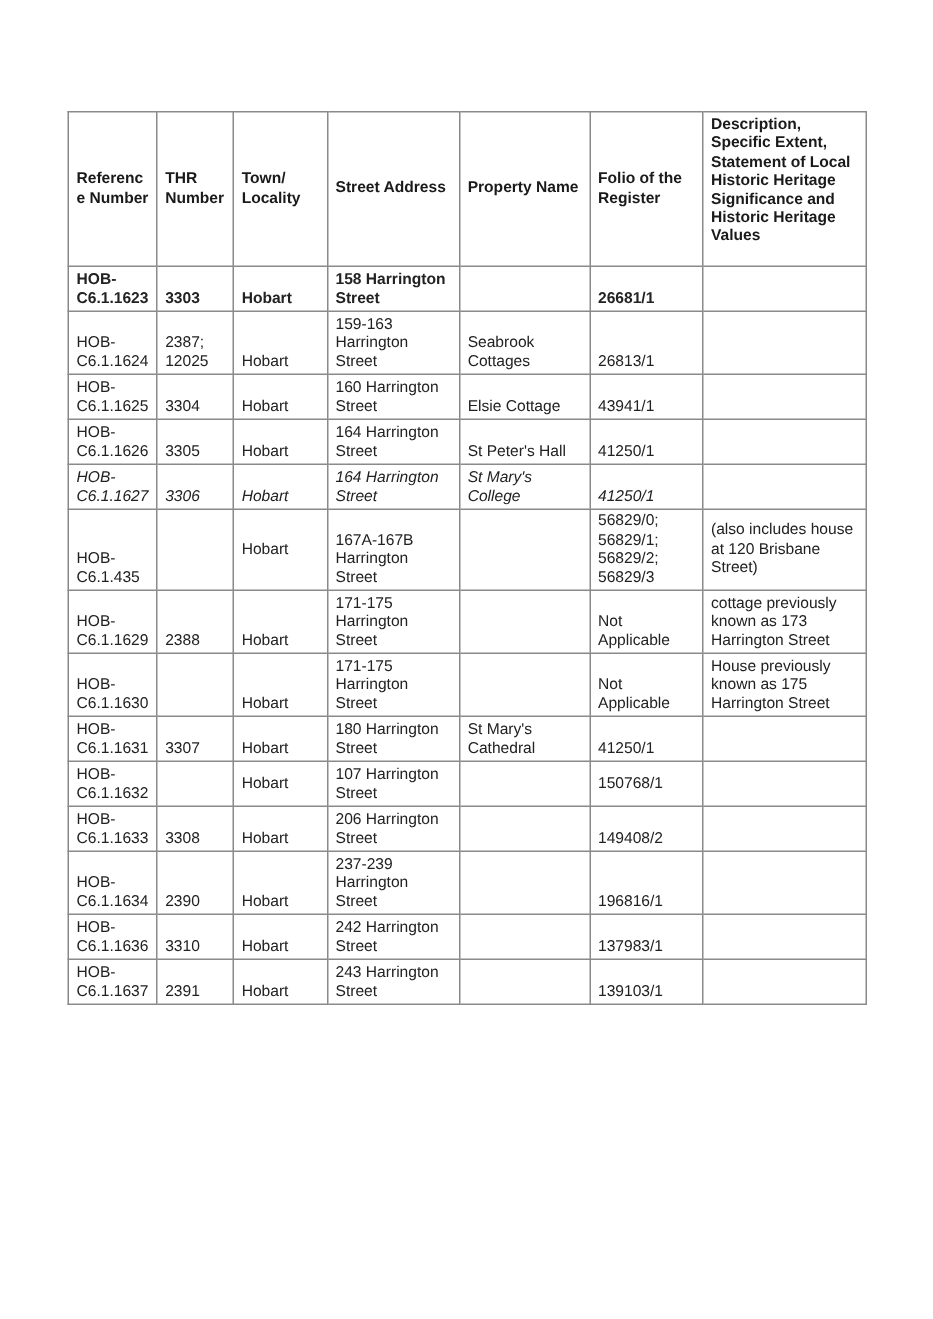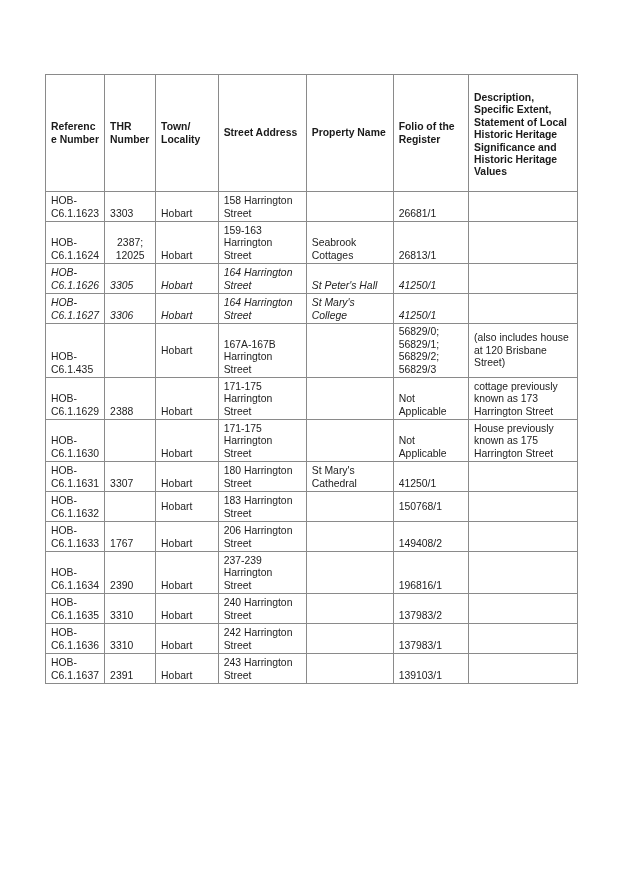--- a/index.html
+++ b/index.html
@@ -3,23 +3,23 @@
 <meta charset="utf-8">
 <style>
   html, body { margin: 0; padding: 0; background: #ffffff; }
   body { width: 622px; height: 879px; position: relative; overflow: hidden;
          font-family: "Liberation Sans", sans-serif; color: #222; }
   table { position: absolute; left: 45px; top: 74px; border-collapse: collapse;
           table-layout: fixed; width: 533px; font-size: 10.4px; line-height: 12.4px; }
   td, th { border: 1px solid #8a8a8a; padding: 2px 5px 1px 5px; vertical-align: bottom;
            overflow: hidden; word-wrap: break-word; }
   th { font-weight: bold; text-align: left; vertical-align: middle; height: 98px; color: #1a1a1a; }
-  th.desc { vertical-align: top; padding-top: 17px; }
+  th.desc { vertical-align: top; padding-top: 3px; }
   td.num { }
-  td.num.left { text-align: center; }
+  td.num.left { text-align: left; }
   td.mid { vertical-align: middle; }
   .c1 { width: 51px; } .c2 { width: 44px; } .c3 { width: 54px; } .c4 { width: 76px; }
   .c5 { width: 75px; } .c6 { width: 65px; } .c7 { width: 94px; }
 </style>
 </head>
 <body>
 
 <table>
   <colgroup>
     <col class="c1">
@@ -35,39 +35,48 @@
       <th>Reference Number</th>
       <th>THR Number</th>
       <th>Town/ Locality</th>
       <th>Street Address</th>
       <th>Property Name</th>
       <th>Folio of the Register</th>
       <th class="desc">Description, Specific Extent, Statement of Local Historic Heritage Significance and Historic Heritage Values</th>
     </tr>
   </thead>
   <tbody id="rows">
-      <tr style="height: 30px;">
+      <tr style="height: 30px; font-weight: bold;">
         <td>HOB-C6.1.1623</td>
         <td class="num">3303</td>
         <td>Hobart</td>
         <td>158 Harrington Street</td>
         <td></td>
         <td>26681/1</td>
         <td></td>
       </tr>
       <tr style="height: 42px;">
         <td>HOB-C6.1.1624</td>
         <td class="num left">2387; 12025</td>
         <td>Hobart</td>
         <td>159-163 Harrington Street</td>
         <td>Seabrook Cottages</td>
         <td>26813/1</td>
         <td></td>
       </tr>
-      <tr style="height: 30px; font-style: italic;">
+      <tr style="height: 30px;">
+        <td>HOB-C6.1.1625</td>
+        <td class="num">3304</td>
+        <td>Hobart</td>
+        <td>160 Harrington Street</td>
+        <td>Elsie Cottage</td>
+        <td>43941/1</td>
+        <td></td>
+      </tr>
+      <tr style="height: 30px;">
         <td>HOB-C6.1.1626</td>
         <td class="num">3305</td>
         <td>Hobart</td>
         <td>164 Harrington Street</td>
         <td>St Peter's Hall</td>
         <td>41250/1</td>
         <td></td>
       </tr>
       <tr style="height: 30px; font-style: italic;">
         <td>HOB-C6.1.1627</td>
@@ -111,50 +120,41 @@
         <td>Hobart</td>
         <td>180 Harrington Street</td>
         <td>St Mary's Cathedral</td>
         <td>41250/1</td>
         <td></td>
       </tr>
       <tr style="height: 30px;">
         <td>HOB-C6.1.1632</td>
         <td class="num"></td>
         <td class="mid">Hobart</td>
-        <td>183 Harrington Street</td>
+        <td>107 Harrington Street</td>
         <td></td>
         <td class="mid">150768/1</td>
         <td></td>
       </tr>
       <tr style="height: 30px;">
         <td>HOB-C6.1.1633</td>
-        <td class="num">1767</td>
+        <td class="num">3308</td>
         <td>Hobart</td>
         <td>206 Harrington Street</td>
         <td></td>
         <td>149408/2</td>
         <td></td>
       </tr>
       <tr style="height: 42px;">
         <td>HOB-C6.1.1634</td>
         <td class="num">2390</td>
         <td>Hobart</td>
         <td>237-239 Harrington Street</td>
         <td></td>
         <td>196816/1</td>
-        <td></td>
-      </tr>
-      <tr style="height: 30px;">
-        <td>HOB-C6.1.1635</td>
-        <td class="num">3310</td>
-        <td>Hobart</td>
-        <td>240 Harrington Street</td>
-        <td></td>
-        <td>137983/2</td>
         <td></td>
       </tr>
       <tr style="height: 30px;">
         <td>HOB-C6.1.1636</td>
         <td class="num">3310</td>
         <td>Hobart</td>
         <td>242 Harrington Street</td>
         <td></td>
         <td>137983/1</td>
         <td></td>

